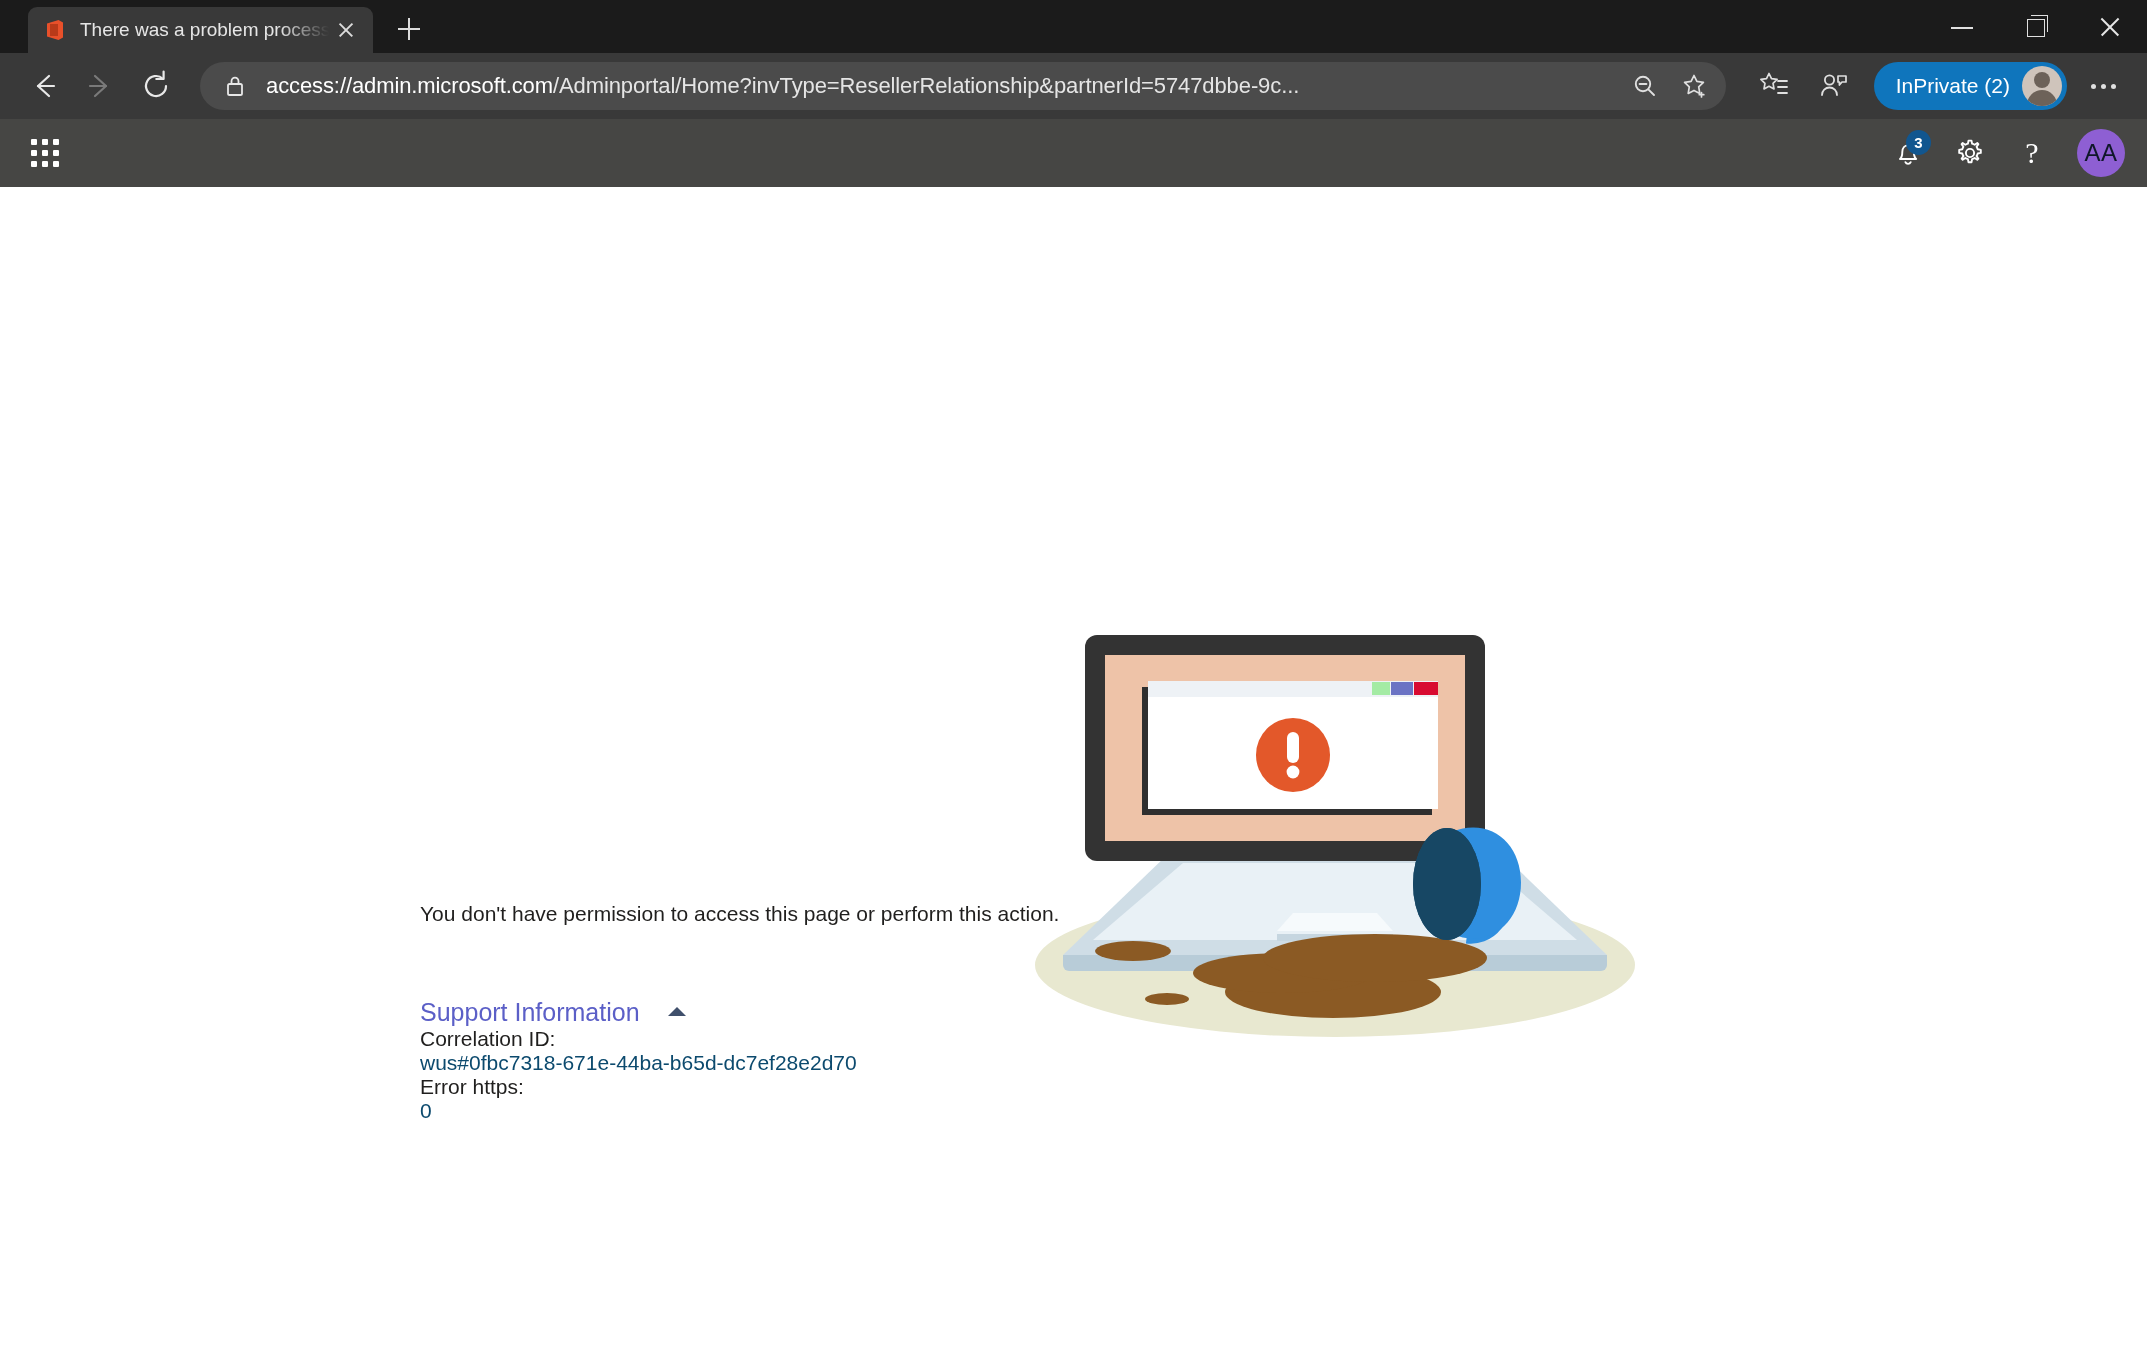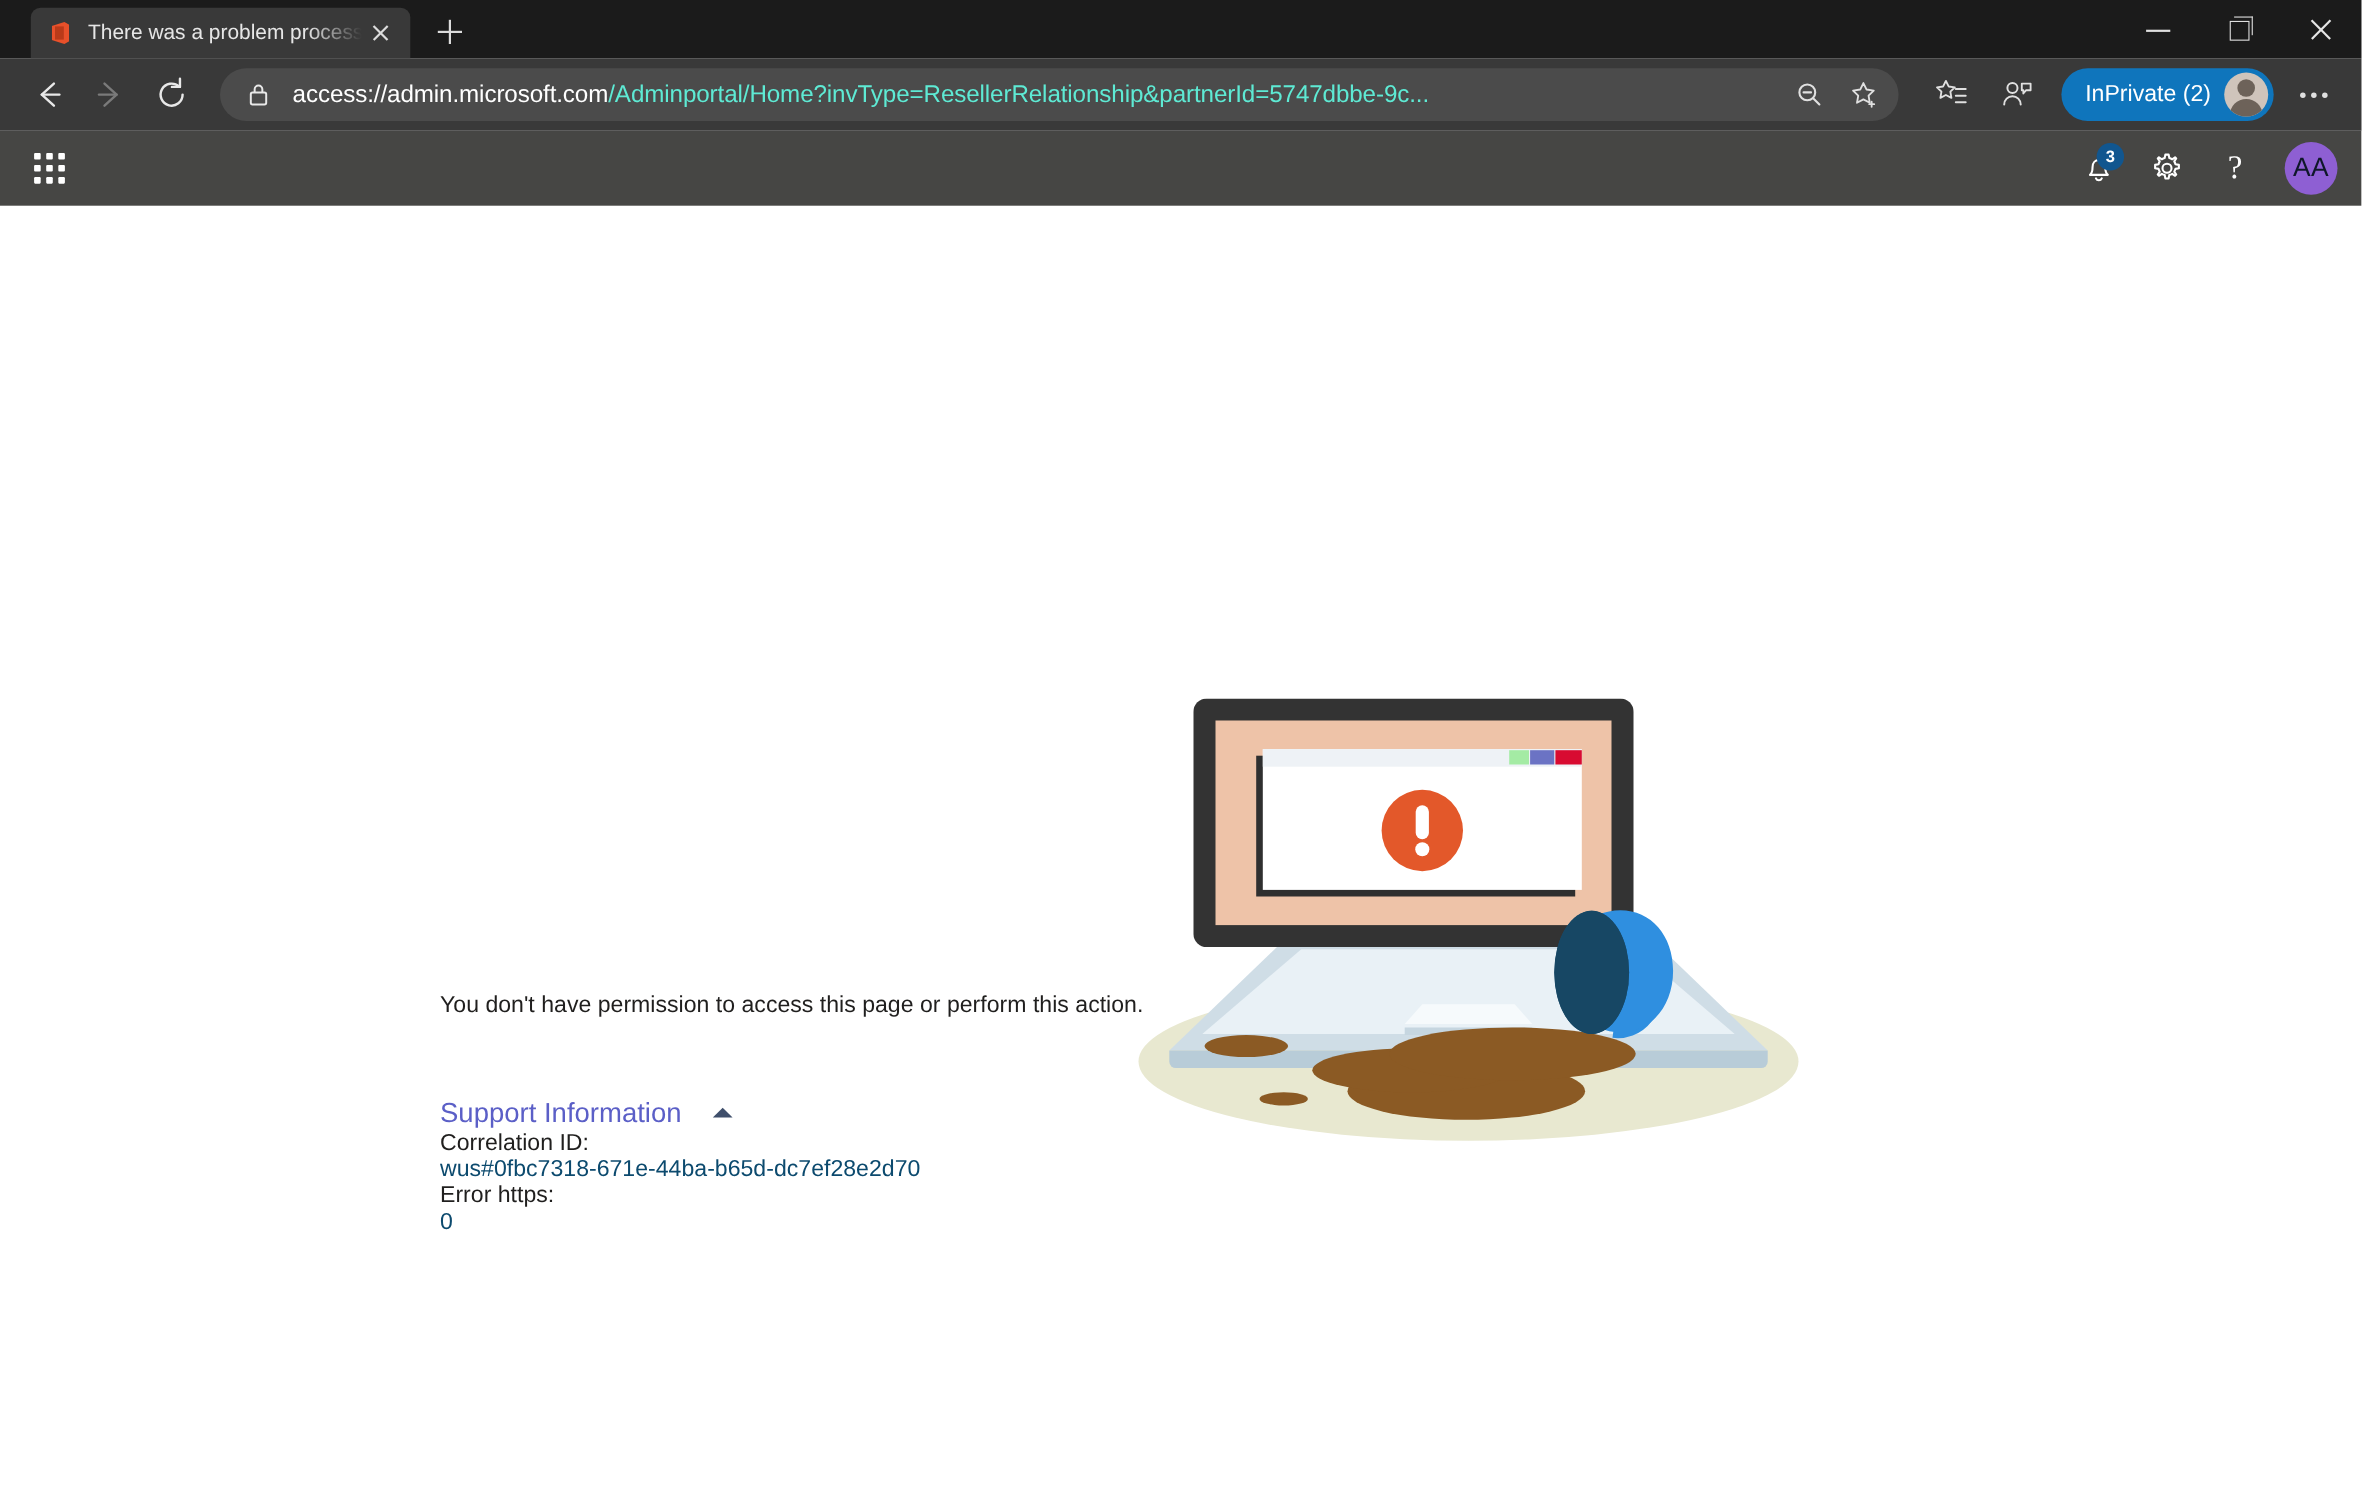--- a/index.html
+++ b/index.html
@@ -177,21 +177,21 @@
 
   .url {
     flex: 1 1 auto;
     font-size: 22px;
     color: #ffffff;
     white-space: nowrap;
     overflow: hidden;
     min-width: 0;
     letter-spacing: -0.1px;
   }
-  .url .dim { color: #5eead4; }
+  .url .dim { color: #e5e5e5; }
 
   .omni-btn {
     width: 46px; height: 46px;
     flex: 0 0 46px;
     position: relative;
     border-radius: 50%;
     display: flex; align-items: center; justify-content: center;
     margin-left: 4px;
   }
 
@@ -327,21 +327,21 @@
   }
 
   
   .errorbody {
     flex: 1 1 auto;
     position: relative;
   }
 
   .errtext {
     position: absolute;
-    left: 400px;
+    left: 420px;
     top: 712px;
     width: 740px;
   }
 
   .err-message {
     font-size: 21px;
     color: #201f1e;
     line-height: 1.4;
   }
 

